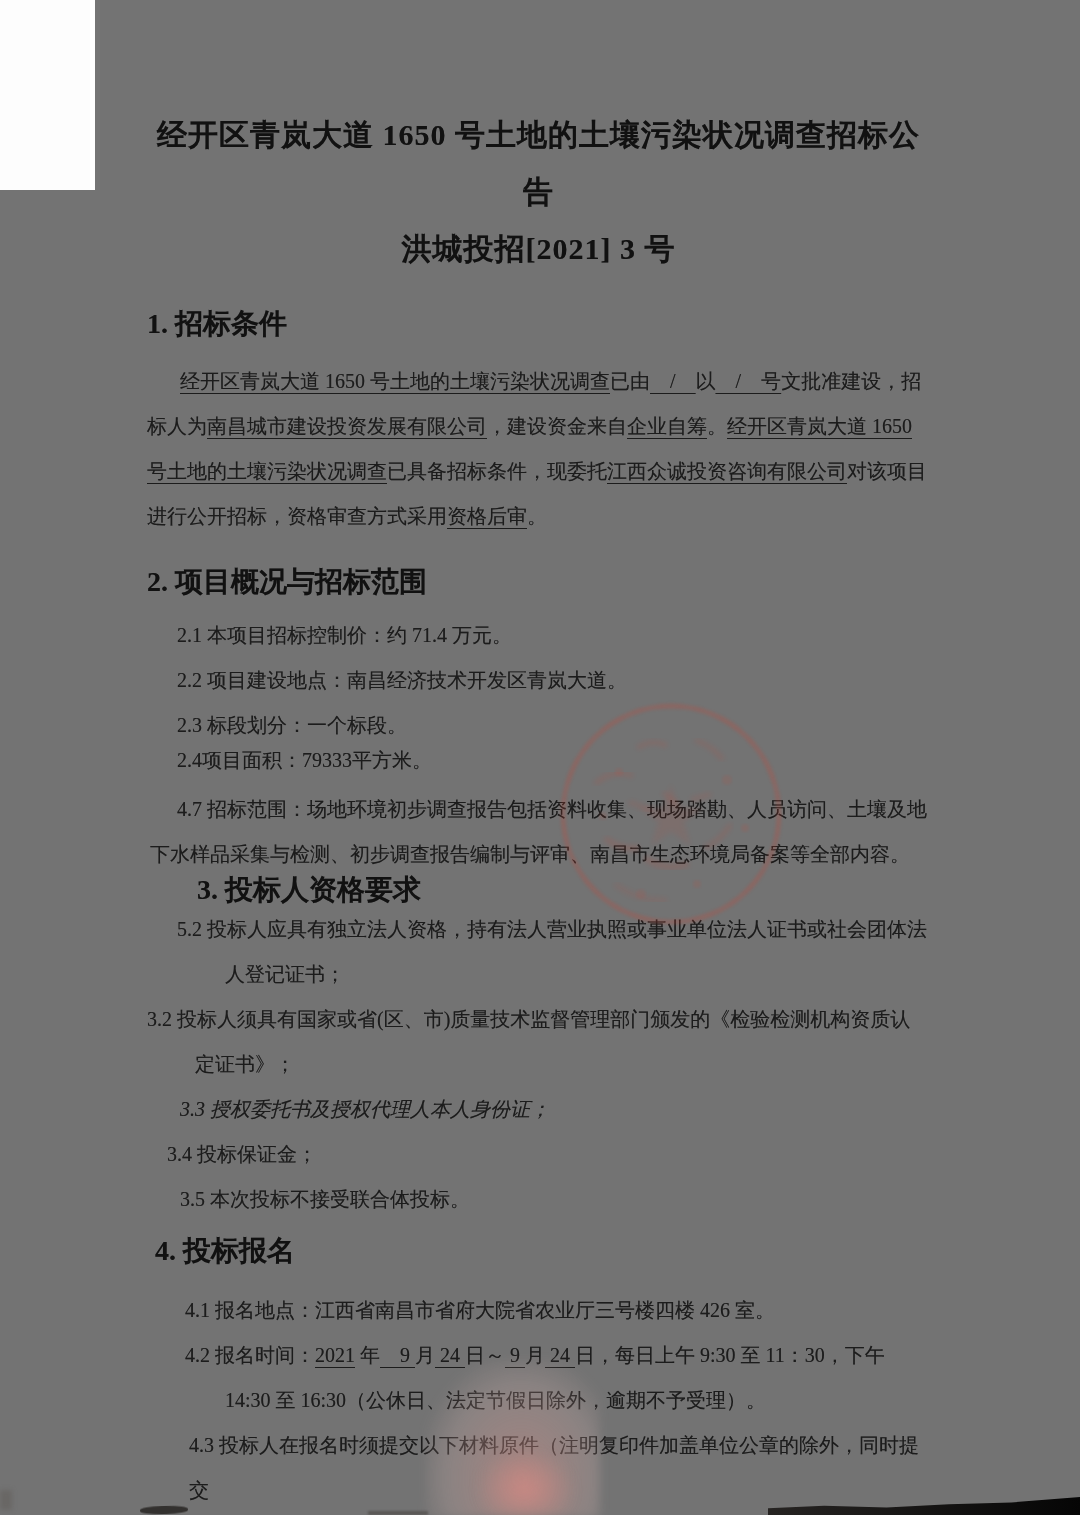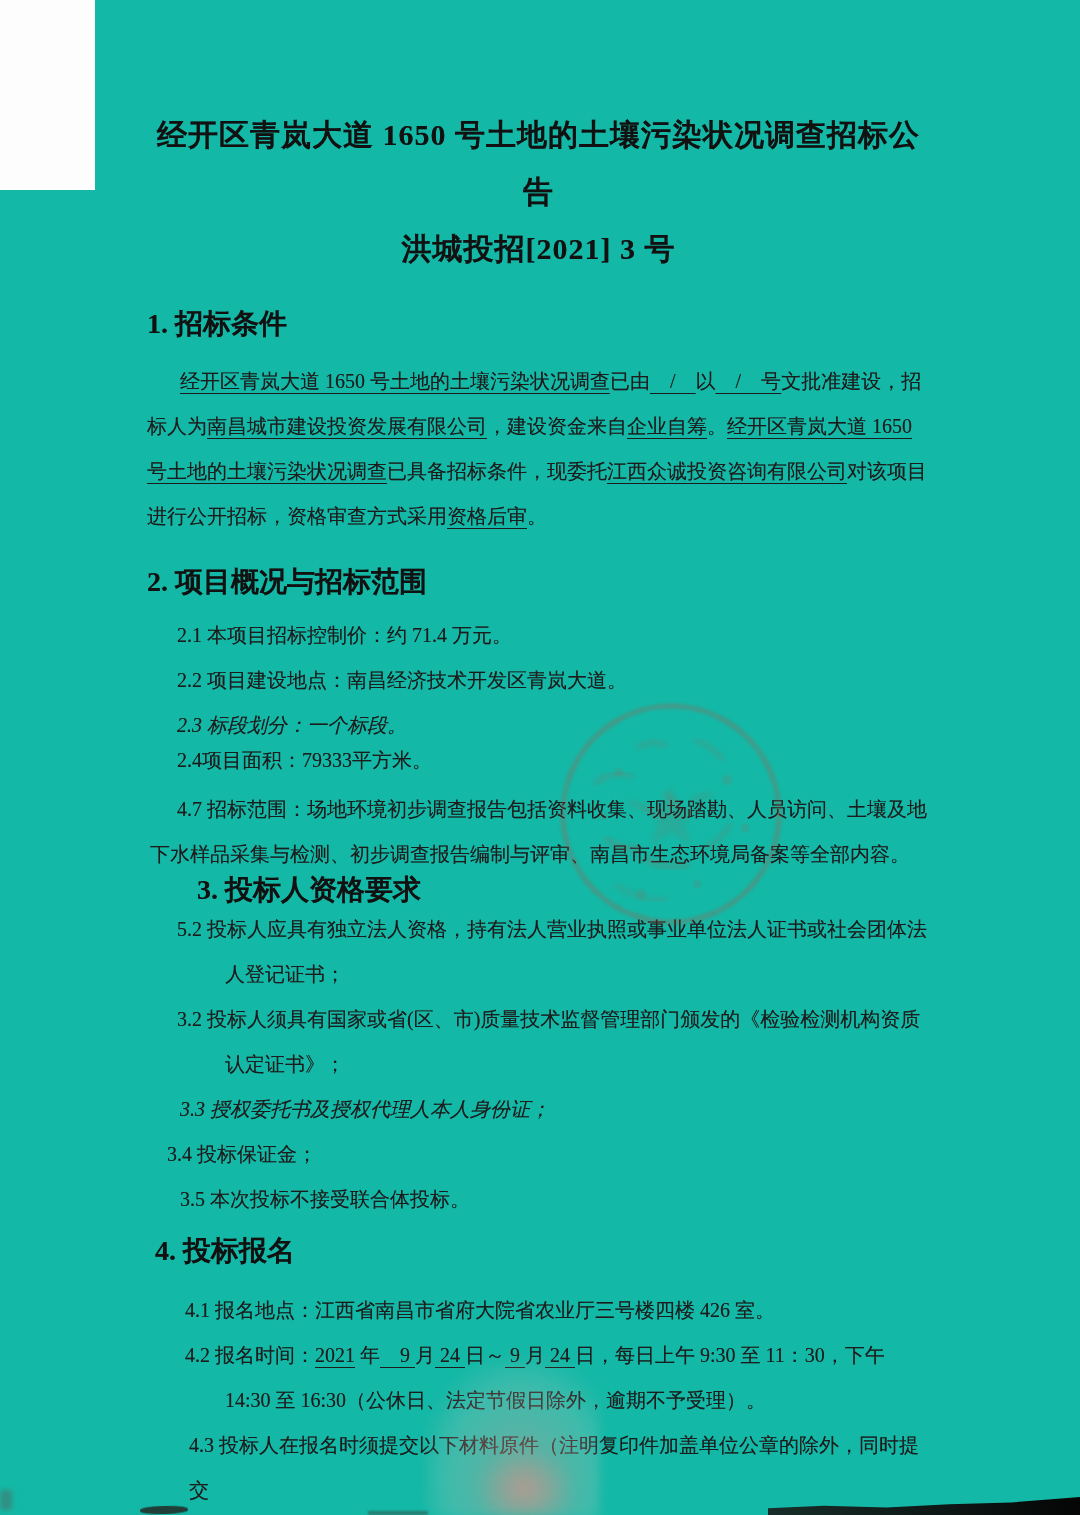--- a/index.html
+++ b/index.html
@@ -1,19 +1,19 @@
 <!DOCTYPE html>
 <html style="--seal-color: #c4483a;"><head>
 <meta charset="utf-8">
 <style>
   html,body{margin:0;padding:0;background:#ffffff;}
   .page{
     position:relative;
     width:1080px;height:1515px;
-    background:#14b8a6;
+    background:#737373;
     overflow:hidden;
     font-family:"Liberation Serif","DejaVu Serif",serif;
     color:#1c1c1c;
     text-shadow:0 0 0.6px rgba(30,30,30,0.5);
   }
   .content{
     position:absolute;inset:0;
     padding:106px 150px 0 147px;
     box-sizing:border-box;
   }
@@ -31,26 +31,26 @@
     text-decoration:underline;
     text-underline-offset:5px;
     text-decoration-thickness:1.3px;
   }
   
   .h-1{margin-top:32px;}
   .p-intro{margin-top:20px;text-indent:33px;}
   .h-2{margin-top:28px;}
   .i-21{margin-top:16px;margin-left:30px;}
   .i-22{margin-left:30px;}
-  .i-23{margin-left:30px;font-style:italic;}
+  .i-23{margin-left:30px;}
   .i-24{margin-top:-10px;margin-left:30px;}
   .i-25{margin-top:4px;margin-left:3px;text-indent:27px;}
   .h-3{margin-top:-2px;margin-left:50px;}
   .i-31{margin-top:2px;margin-left:30px;padding-left:48px;text-indent:-48px;}
-  .i-32{margin-left:30px;padding-left:48px;text-indent:-48px;}
+  .i-32{padding-left:48px;text-indent:-48px;}
   .i-33{margin-left:33px;font-style:italic;}
   .i-34{margin-left:20px;}
   .i-35{margin-left:33px;}
   .h-4{margin-top:14px;margin-left:8px;}
   .i-41{margin-top:22px;margin-left:38px;}
   .i-42{margin-left:38px;padding-left:40px;text-indent:-40px;}
   .i-43{margin-left:42px;}
 
   
   .seal{

